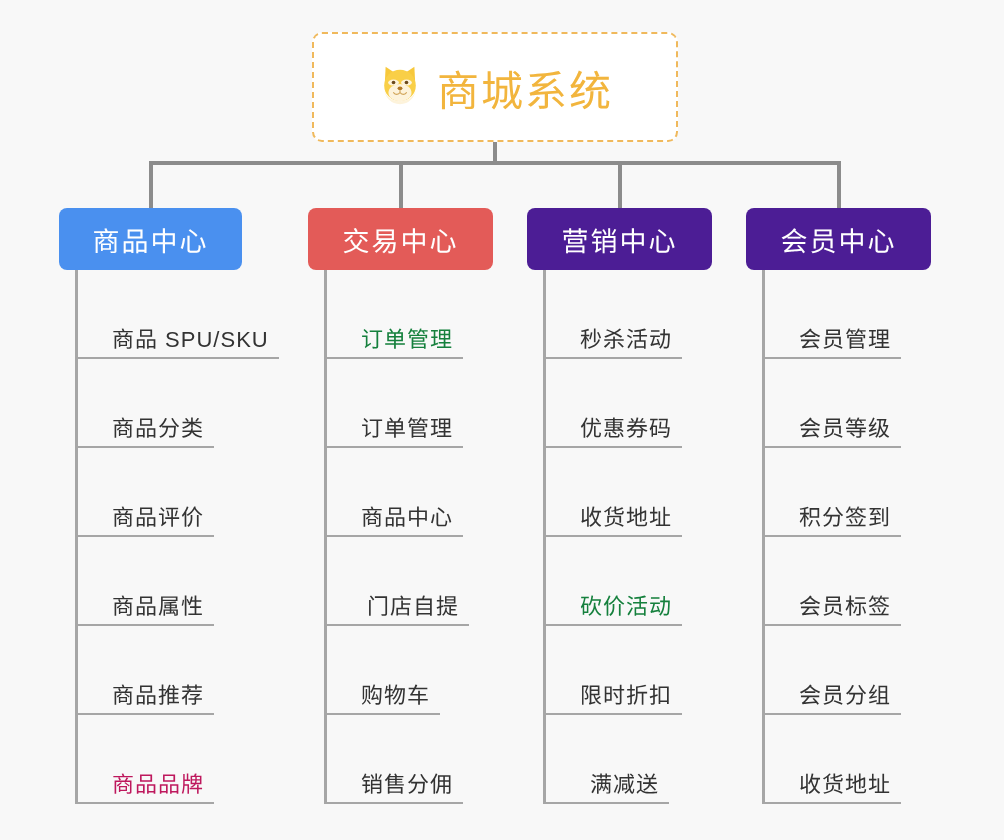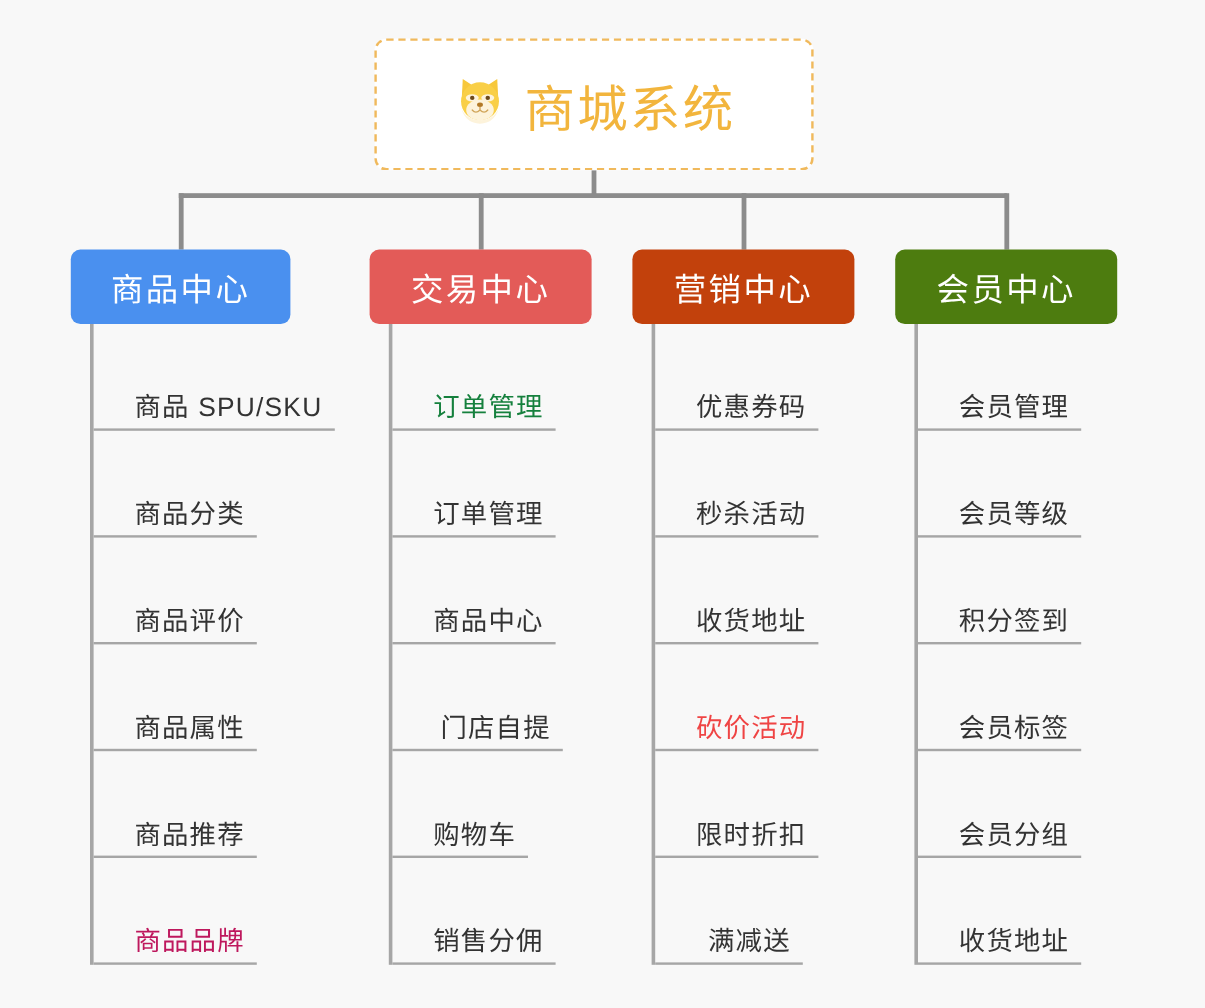--- a/index.html
+++ b/index.html
@@ -203,46 +203,46 @@
           </div>
           <div class="leaf-item">
             <div class="leaf-underline" style="border-bottom-color: rgb(166, 166, 166);"><span class="leaf-label" style="color: rgb(51, 51, 51);">购物车</span></div>
           </div>
           <div class="leaf-item">
             <div class="leaf-underline" style="border-bottom-color: rgb(166, 166, 166);"><span class="leaf-label" style="color: rgb(51, 51, 51);">销售分佣</span></div>
           </div>
         </div>
       </div>
       <div class="column" style="left: 527px; width: 185px;">
-        <div class="cat-box" style="background: #c2410c; width: 185px;">
+        <div class="cat-box" style="background: #4c1d95; width: 185px;">
           <span class="cat-label">营销中心</span>
         </div>
         <div class="leaf-list" style="border-left-color: rgb(166, 166, 166);">
           <div class="leaf-item">
+            <div class="leaf-underline" style="border-bottom-color: rgb(166, 166, 166);"><span class="leaf-label" style="color: rgb(51, 51, 51);">秒杀活动</span></div>
+          </div>
+          <div class="leaf-item">
             <div class="leaf-underline" style="border-bottom-color: rgb(166, 166, 166);"><span class="leaf-label" style="color: rgb(51, 51, 51);">优惠券码</span></div>
           </div>
           <div class="leaf-item">
-            <div class="leaf-underline" style="border-bottom-color: rgb(166, 166, 166);"><span class="leaf-label" style="color: rgb(51, 51, 51);">秒杀活动</span></div>
-          </div>
-          <div class="leaf-item">
             <div class="leaf-underline" style="border-bottom-color: rgb(166, 166, 166);"><span class="leaf-label" style="color: rgb(51, 51, 51);">收货地址</span></div>
           </div>
           <div class="leaf-item">
-            <div class="leaf-underline" style="border-bottom-color: rgb(166, 166, 166);"><span class="leaf-label" style="color: #ef4444;">砍价活动</span></div>
+            <div class="leaf-underline" style="border-bottom-color: rgb(166, 166, 166);"><span class="leaf-label" style="color: #15803d;">砍价活动</span></div>
           </div>
           <div class="leaf-item">
             <div class="leaf-underline" style="border-bottom-color: rgb(166, 166, 166);"><span class="leaf-label" style="color: rgb(51, 51, 51);">限时折扣</span></div>
           </div>
           <div class="leaf-item">
             <div class="leaf-underline" style="border-bottom-color: rgb(166, 166, 166); padding-left: 44px;"><span class="leaf-label" style="color: rgb(51, 51, 51);">满减送</span></div>
           </div>
         </div>
       </div>
       <div class="column" style="left: 746px; width: 185px;">
-        <div class="cat-box" style="background: #4d7c0f; width: 185px; text-align: right;">
+        <div class="cat-box" style="background: #4c1d95; width: 185px; text-align: right;">
           <span class="cat-label">会员中心</span>
         </div>
         <div class="leaf-list" style="border-left-color: rgb(166, 166, 166);">
           <div class="leaf-item">
             <div class="leaf-underline" style="border-bottom-color: rgb(166, 166, 166);"><span class="leaf-label" style="color: rgb(51, 51, 51);">会员管理</span></div>
           </div>
           <div class="leaf-item">
             <div class="leaf-underline" style="border-bottom-color: rgb(166, 166, 166);"><span class="leaf-label" style="color: rgb(51, 51, 51);">会员等级</span></div>
           </div>
           <div class="leaf-item">

